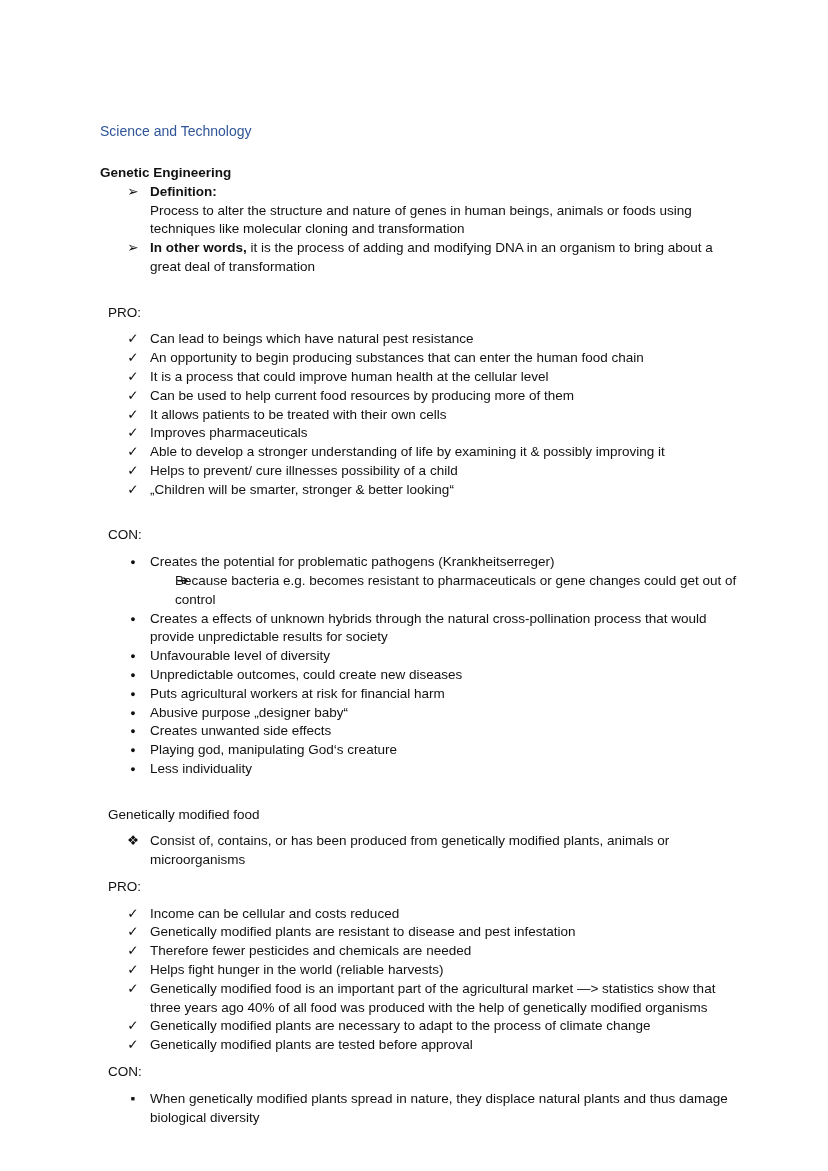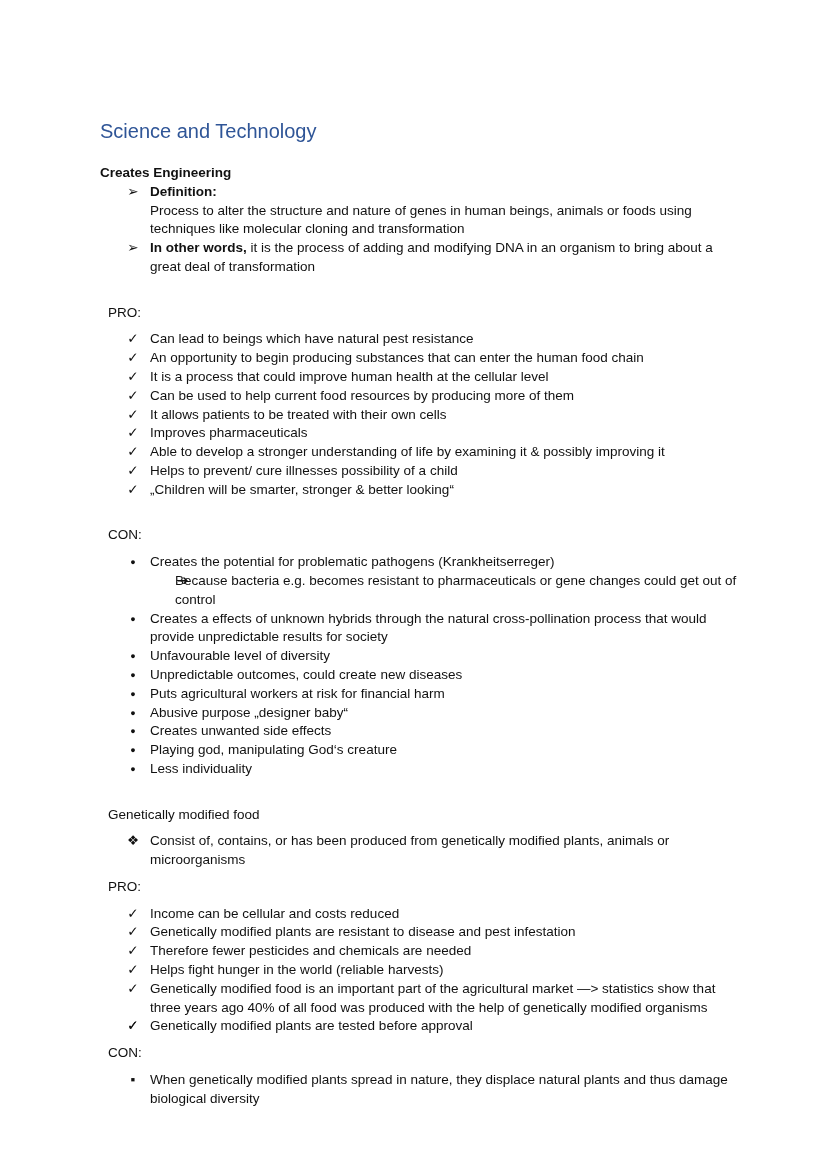--- a/index.html
+++ b/index.html
@@ -1,36 +1,36 @@
 <!DOCTYPE html>
 <html><head>
 <meta charset="utf-8">
 <style>
   html, body { margin: 0; padding: 0; background: #ffffff; }
   body { width: 828px; height: 1171px; position: relative; overflow: hidden;
          font-family: "Liberation Sans", sans-serif; color: #111111; }
   .page { position: absolute; left: 100px; top: 118px; width: 640px; font-size: 13.5px; line-height: 18.8px; }
-  .title { font-size: 20px; color: #2f5597; font-weight: normal; margin: 0 0 20px 0; line-height: 26px; }
+  .title { font-size: 14px; color: #2f5597; font-weight: normal; margin: 0 0 20px 0; line-height: 26px; }
   .h-bold { font-weight: bold; margin: 0; }
   .label { margin: 8px; }
   ul.list { list-style: none; margin: 0; padding: 0; }
   ul.list > li { position: relative; padding-left: 50px; margin: 0; }
   ul.list > li .bullet { position: absolute; left: 24px; top: 0; width: 18px; text-align: center; }
   .sub { position: relative; padding-left: 25px; }
   .sub .bullet { position: absolute; left: 2px; top: 0; }
   .gap { height: 18.8px; }
   .bold { font-weight: bold; margin-top: 12px; }
 </style>
 </head>
 <body>
 
 <div class="page">
   <h1 class="title">Science and Technology</h1>
 
-  <p class="h-bold">Creates Engineering</p>
+  <p class="h-bold">Genetic Engineering</p>
   <ul class="list">
     <li>
       <span class="bullet">➢</span>
       <span class="bold">Definition:</span><br>
       <span>Process to alter the structure and nature of genes in human beings, animals or foods using techniques like molecular cloning and transformation</span>
     </li>
     <li>
       <span class="bullet">➢</span>
       <span class="bold">In other words,</span><span> it is the process of adding and modifying DNA in an organism to bring about a great deal of transformation</span>
     </li>
@@ -76,20 +76,20 @@
   <ul class="list">
     <li><span class="bullet">❖</span><span>Consist of, contains, or has been produced from genetically modified plants, animals or microorganisms</span></li>
   </ul>
   <p class="label">PRO:</p>
   <ul class="list">
     <li><span class="bullet">✓</span><span>Income can be cellular and costs reduced</span></li>
     <li><span class="bullet">✓</span><span>Genetically modified plants are resistant to disease and pest infestation</span></li>
     <li><span class="bullet">✓</span><span>Therefore fewer pesticides and chemicals are needed</span></li>
     <li><span class="bullet">✓</span><span>Helps fight hunger in the world (reliable harvests)</span></li>
     <li><span class="bullet">✓</span><span>Genetically modified food is an important part of the agricultural market —&gt; statistics show that three years ago 40% of all food was produced with the help of genetically modified organisms</span></li>
-    <li><span class="bullet">✓</span></li>
+    <li><span class="bullet">✓</span><span>Genetically modified plants are necessary to adapt to the process of climate change</span></li>
     <li><span class="bullet">✓</span><span>Genetically modified plants are tested before approval</span></li>
   </ul>
   <p class="label">CON:</p>
   <ul class="list">
     <li><span class="bullet">▪</span><span>When genetically modified plants spread in nature, they displace natural plants and thus damage biological diversity</span></li>
   </ul>
 </div>
 
 </body></html>

